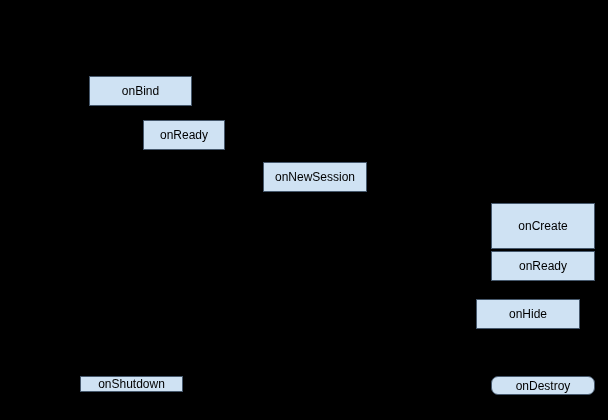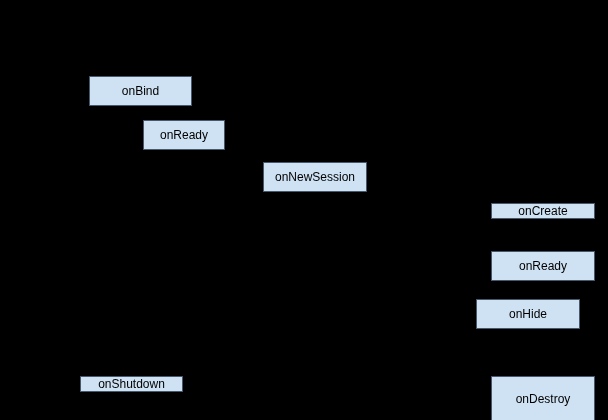--- a/index.html
+++ b/index.html
@@ -25,24 +25,24 @@
     line-height: 1;
     display: flex;
     align-items: center;
     justify-content: center;
     white-space: nowrap;
   }
   
   .pos-onbind      { left: 89px;  top: 76px;  width: 103px; height: 30px; }
   .pos-onready     { left: 102px;  top: 120px; width: 82px; height: 30px; margin-left: 41px; }
   .pos-onnewsession{ left: 263px; top: 162px; width: 104px; height: 30px; }
-  .pos-oncreate    { left: 491px; top: 203px; width: 104px; height: 16px; }
+  .pos-oncreate    { left: 491px; top: 203px; width: 104px; height: 46px; }
   .pos-onshow      { left: 491px; top: 251px; width: 104px; height: 30px; }
   .pos-onhide      { left: 476px; top: 299px; width: 104px; height: 30px; }
-  .pos-ondestroy   { left: 491px; top: 376px; width: 104px; height: 45px; }
+  .pos-ondestroy   { left: 491px; top: 376px; width: 104px; height: 19px; border-radius: 7px; }
   .pos-onshutdown  { left: 80px;  top: 376px; width: 103px; height: 16px; }
 </style>
 </head>
 <body>
 
 <div class="canvas">
   <div class="node pos-onbind">onBind</div>
   <div class="node pos-onready">onReady</div>
   <div class="node pos-onnewsession">onNewSession</div>
   <div class="node pos-oncreate">onCreate</div>

